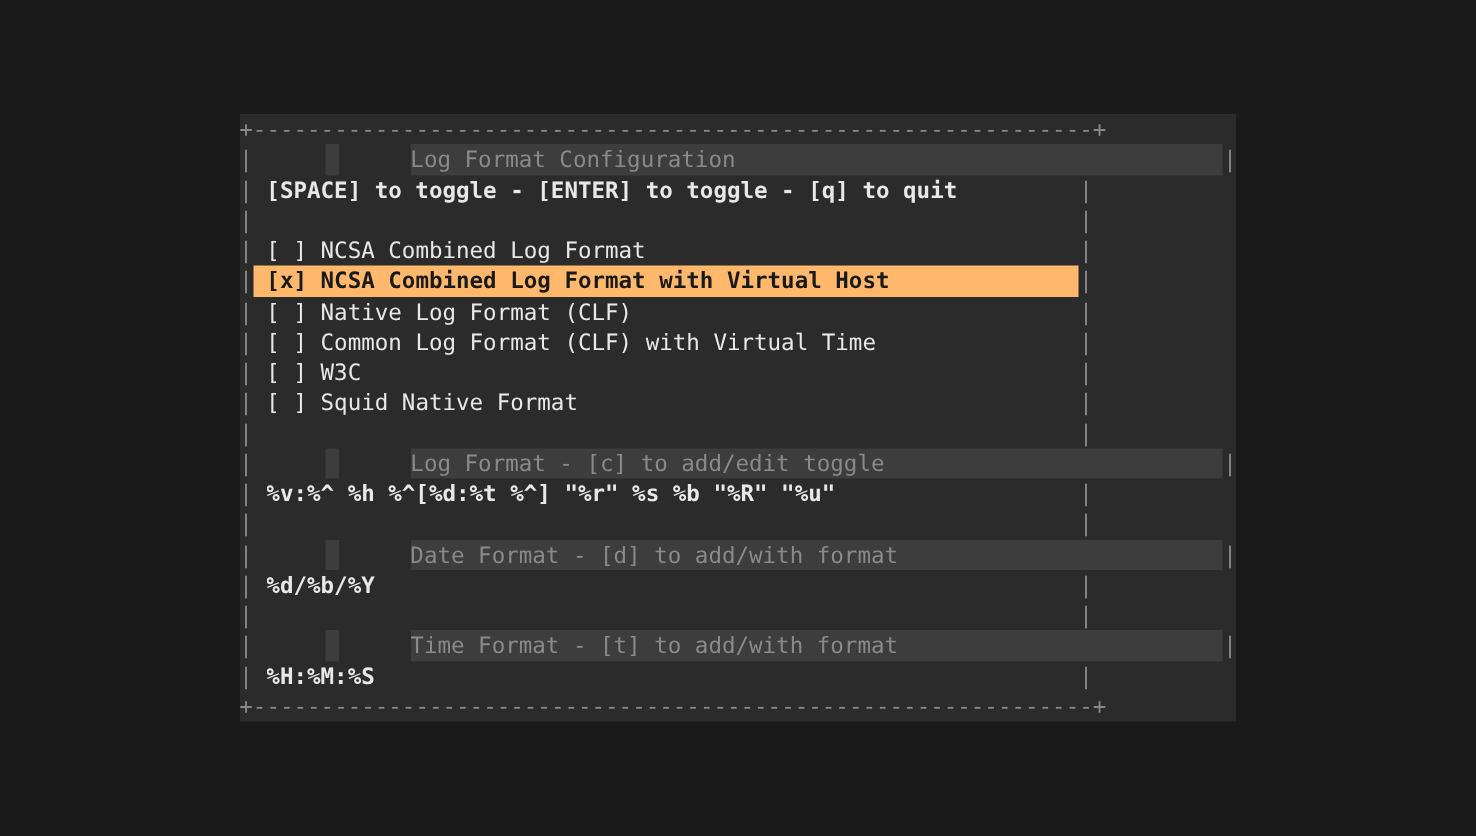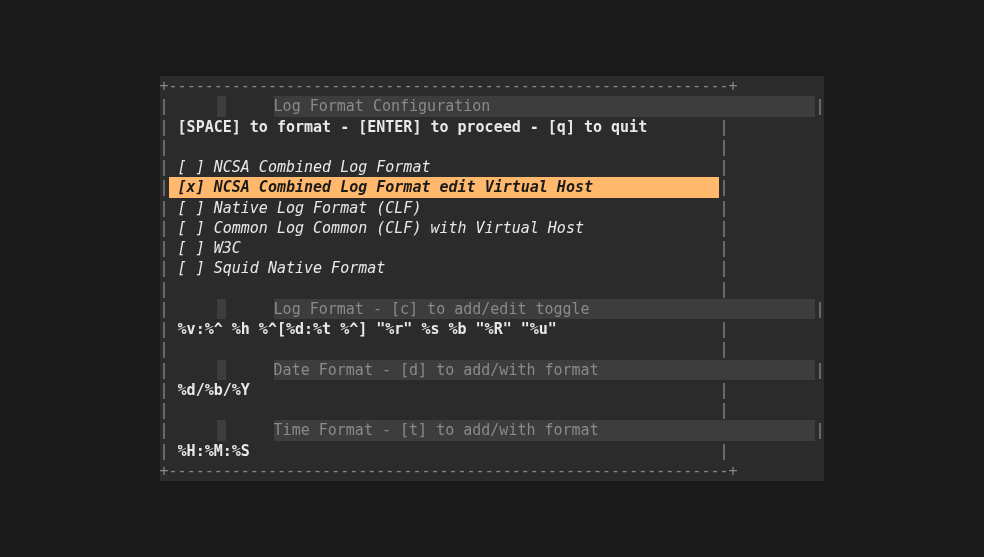--- a/index.html
+++ b/index.html
@@ -50,21 +50,20 @@
       color: #8a8a8a;
       background: #3d3d3d;
       margin-left: 48px;
     }
     .instruction {
       color: #e8e8e8;
       font-weight: bold;
     }
     .option {
       color: #e8e8e8;
-      font-style: italic;
     }
     .option-selected {
       background: #ffb86c;
       color: #1a1a1a;
       font-weight: bold;
     }
     .value {
       color: #e8e8e8;
       font-weight: bold;
     }
@@ -73,31 +72,31 @@
     }
   </style>
 </head>
 <body>
 
 <div class="dialog">
   <div class="border-top">+--------------------------------------------------------------+</div>
 
   <div class="row"><span class="pipe">|</span><span class="gutter section-header"> </span><span class="content section-header">Log Format Configuration                                    </span><span class="pipe">|</span></div>
 
-  <div class="row"><span class="pipe">|</span><span class="gutter"> </span><span class="content instruction">[SPACE] to format - [ENTER] to proceed - [q] to quit</span><span class="pipe">|</span></div>
+  <div class="row"><span class="pipe">|</span><span class="gutter"> </span><span class="content instruction">[SPACE] to toggle - [ENTER] to toggle - [q] to quit</span><span class="pipe">|</span></div>
 
   <div class="row blank"><span class="pipe">|</span><span class="gutter"> </span><span class="content"></span><span class="pipe">|</span></div>
 
   <div class="row"><span class="pipe">|</span><span class="gutter"> </span><span class="content option"><span>[ ]</span> <span>NCSA Combined Log Format</span></span><span class="pipe">|</span></div>
 
-  <div class="row"><span class="pipe">|</span><span class="gutter option-selected"> </span><span class="content option option-selected"><span>[x]</span> <span>NCSA Combined Log Format edit Virtual Host</span>              </span><span class="pipe">|</span></div>
+  <div class="row"><span class="pipe">|</span><span class="gutter option-selected"> </span><span class="content option option-selected"><span>[x]</span> <span>NCSA Combined Log Format with Virtual Host</span>              </span><span class="pipe">|</span></div>
 
   <div class="row"><span class="pipe">|</span><span class="gutter"> </span><span class="content option"><span>[ ]</span> <span>Native Log Format (CLF)</span></span><span class="pipe">|</span></div>
 
-  <div class="row"><span class="pipe">|</span><span class="gutter"> </span><span class="content option"><span>[ ]</span> <span>Common Log Common (CLF) with Virtual Host</span></span><span class="pipe">|</span></div>
+  <div class="row"><span class="pipe">|</span><span class="gutter"> </span><span class="content option"><span>[ ]</span> <span>Common Log Format (CLF) with Virtual Time</span></span><span class="pipe">|</span></div>
 
   <div class="row"><span class="pipe">|</span><span class="gutter"> </span><span class="content option"><span>[ ]</span> <span>W3C</span></span><span class="pipe">|</span></div>
 
   <div class="row"><span class="pipe">|</span><span class="gutter"> </span><span class="content option"><span>[ ]</span> <span>Squid Native Format</span></span><span class="pipe">|</span></div>
 
   <div class="row blank"><span class="pipe">|</span><span class="gutter"> </span><span class="content"></span><span class="pipe">|</span></div>
 
   <div class="row"><span class="pipe">|</span><span class="gutter section-header"> </span><span class="content section-header">Log Format - [c] to add/edit toggle                         </span><span class="pipe">|</span></div>
 
   <div class="row"><span class="pipe">|</span><span class="gutter"> </span><span class="content value">%v:%^ %h %^[%d:%t %^] "%r" %s %b "%R" "%u"</span><span class="pipe">|</span></div>

